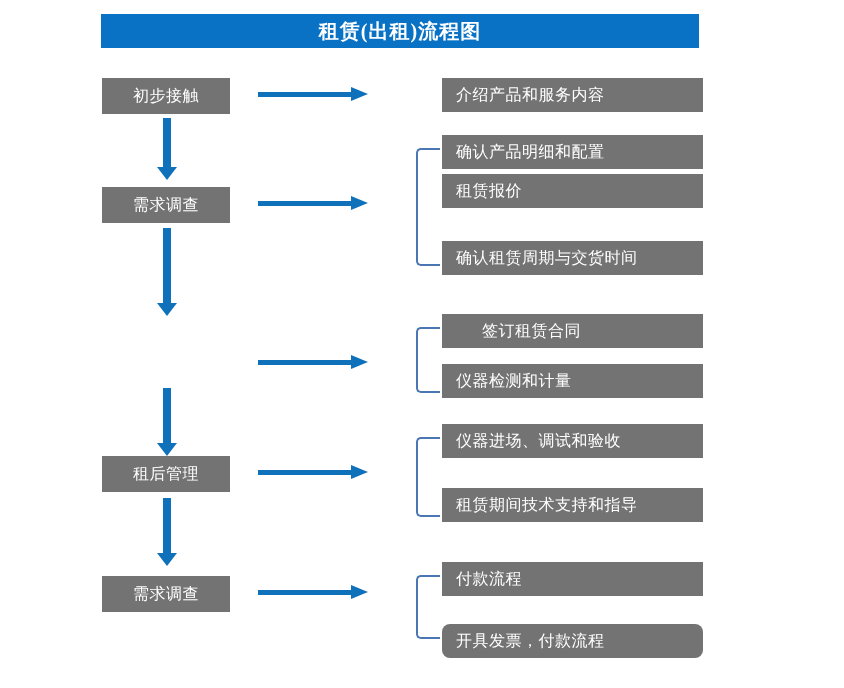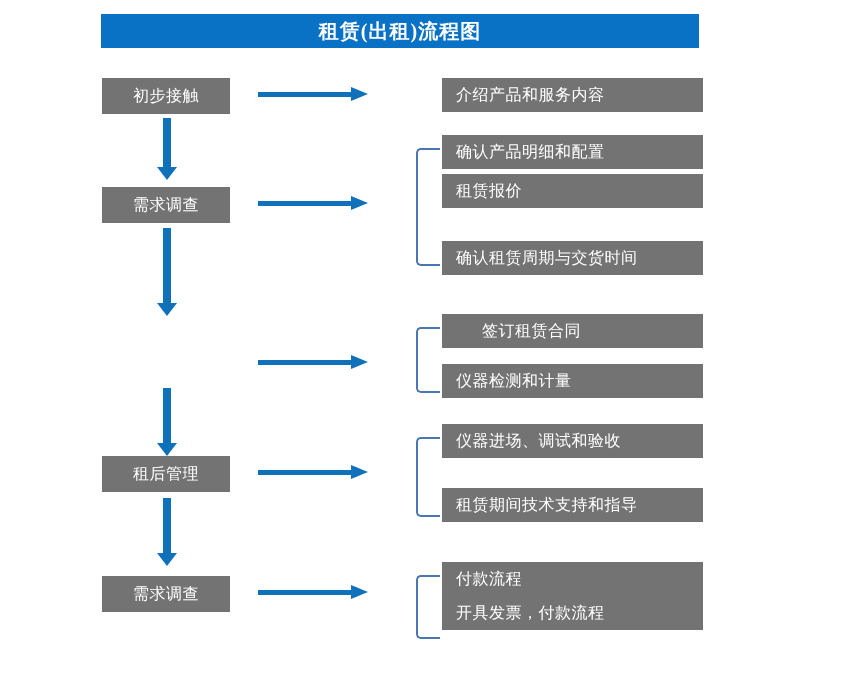--- a/index.html
+++ b/index.html
@@ -209,15 +209,15 @@
 
   <div class="h-arrow" style="top:585px;">
     <div class="shaft"></div>
     <div class="head"></div>
   </div>
 
   <div class="bracket" style="top:575px; height:64px;"></div>
 
   <div class="box detail" style="top:562px;">付款流程</div>
 
-  <div class="box detail" style="top:596px;">开具发票，付款流程</div>
+  <div class="box detail" style="top:624px;border-radius:8px;">开具发票，付款流程</div>
 
 </div>
 
 </body></html>

